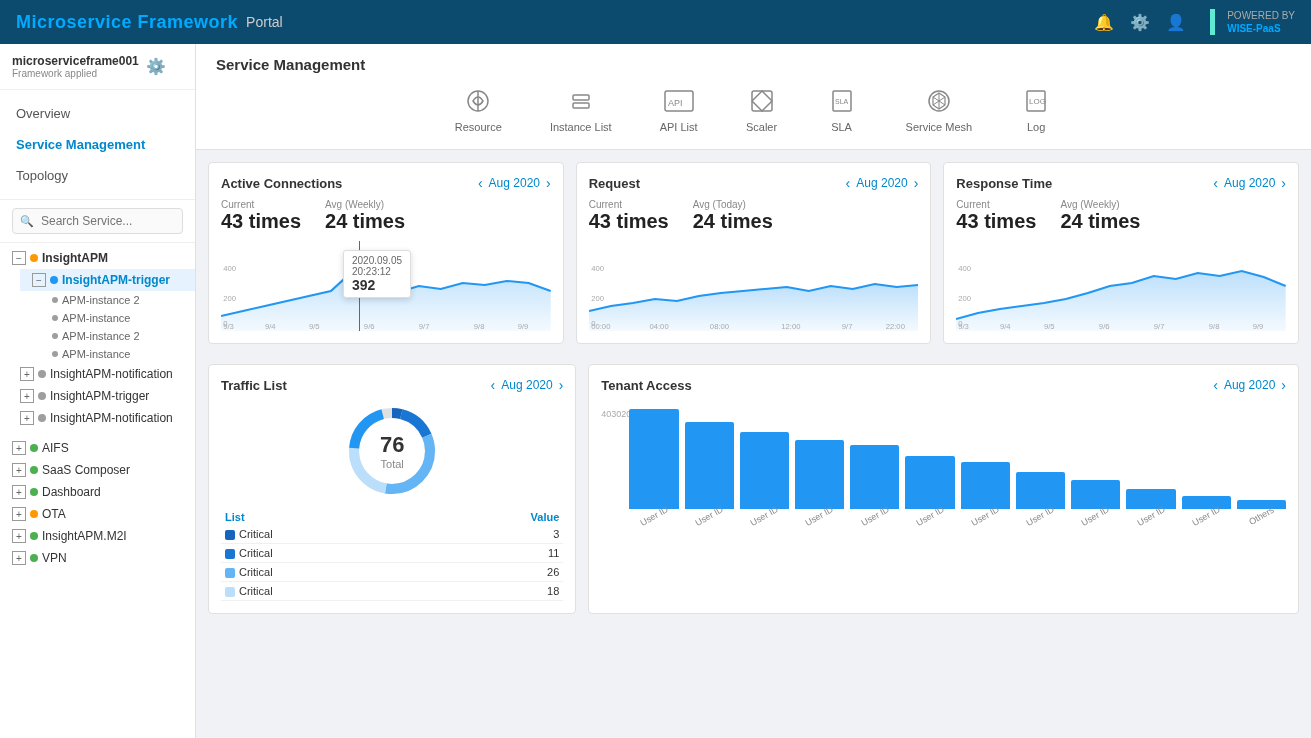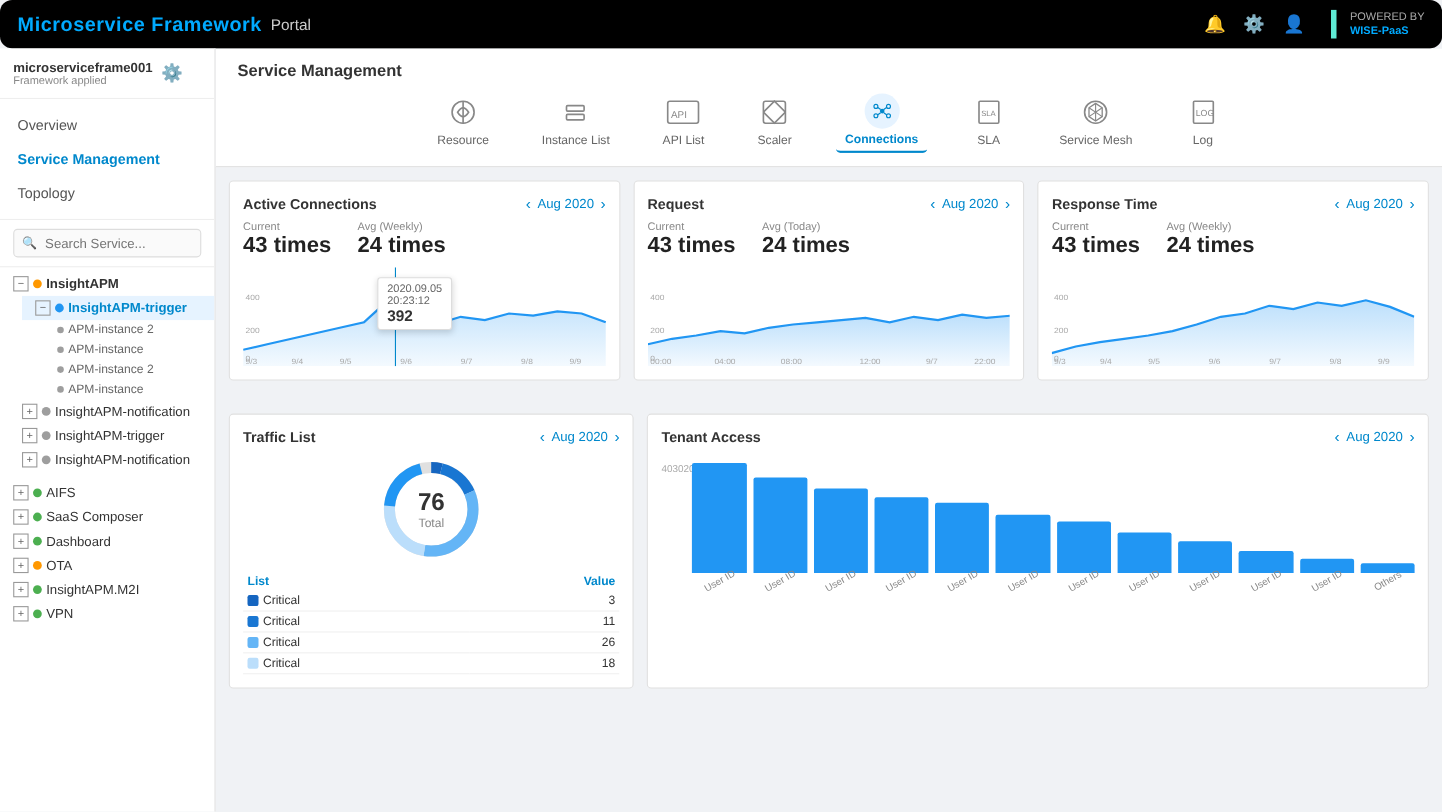--- a/index.html
+++ b/index.html
@@ -1,26 +1,25 @@
 <!DOCTYPE html>
 <html><head>
   <meta charset="utf-8">
   <style>
     * { box-sizing: border-box; margin: 0; padding: 0; }
     body { font-family: 'Segoe UI', Arial, sans-serif; background: #f0f2f5; font-size: 12px; color: #333; }
 
     
     .top-header {
-      background: #000000;
+      background: #0c4a6e;
       display: flex;
       align-items: center;
       height: 44px;
       padding: 0 16px;
       color: white;
-      border-radius: 11px;
     }
     .top-header .brand-title {
       color: #00aaff;
       font-size: 18px;
       font-weight: bold;
       letter-spacing: 0.5px;
     }
     .top-header .portal-label {
       color: #ccc;
       font-size: 14px;
@@ -201,21 +200,21 @@
       padding: 6px;
     }
 
     
     .dashboard {
       flex: 1;
       overflow-y: auto;
       padding: 12px;
       display: flex;
       flex-direction: column;
-      gap: 30px;
+      gap: 20px;
     }
     .dashboard-row {
       display: flex;
       gap: 12px;
     }
     .card {
       background: #fff;
       border-radius: 4px;
       border: 1px solid #e0e0e0;
       padding: 12px;
@@ -541,36 +540,20 @@
           <div class="tab-icon">
             <svg width="28" height="28" viewBox="0 0 28 28" fill="none">
               <rect x="4" y="4" width="20" height="20" rx="2" stroke="#888" stroke-width="1.5" fill="none"></rect>
               <path d="M4 14 L14 4 L24 14" stroke="#888" stroke-width="1.5" fill="none"></path>
               <path d="M4 14 L14 24 L24 14" stroke="#888" stroke-width="1.5" fill="none"></path>
             </svg>
           </div>
           <span>Scaler</span>
         </div>
 
-        <div class="nav-tab active">
-          <div class="tab-icon tab-icon-bg">
-            <svg width="28" height="28" viewBox="0 0 28 28" fill="none">
-              <circle cx="14" cy="14" r="3" fill="#0088cc"></circle>
-              <circle cx="6" cy="8" r="2.5" stroke="#0088cc" stroke-width="1.5" fill="none"></circle>
-              <circle cx="22" cy="8" r="2.5" stroke="#0088cc" stroke-width="1.5" fill="none"></circle>
-              <circle cx="6" cy="20" r="2.5" stroke="#0088cc" stroke-width="1.5" fill="none"></circle>
-              <circle cx="22" cy="20" r="2.5" stroke="#0088cc" stroke-width="1.5" fill="none"></circle>
-              <line x1="8" y1="9" x2="12" y2="12" stroke="#0088cc" stroke-width="1.5"></line>
-              <line x1="20" y1="9" x2="16" y2="12" stroke="#0088cc" stroke-width="1.5"></line>
-              <line x1="8" y1="19" x2="12" y2="16" stroke="#0088cc" stroke-width="1.5"></line>
-              <line x1="20" y1="19" x2="16" y2="16" stroke="#0088cc" stroke-width="1.5"></line>
-            </svg>
-          </div>
-          <span style="color:#0088cc;font-weight:600;">Connections</span>
-        </div>
 
         <div class="nav-tab">
           <div class="tab-icon">
             <svg width="28" height="28" viewBox="0 0 28 28" fill="none">
               <rect x="5" y="4" width="18" height="20" rx="1" stroke="#888" stroke-width="1.5" fill="none"></rect>
               <text x="7" y="17" font-size="7" fill="#888" font-family="Arial">SLA</text>
             </svg>
           </div>
           <span>SLA</span>
         </div>

